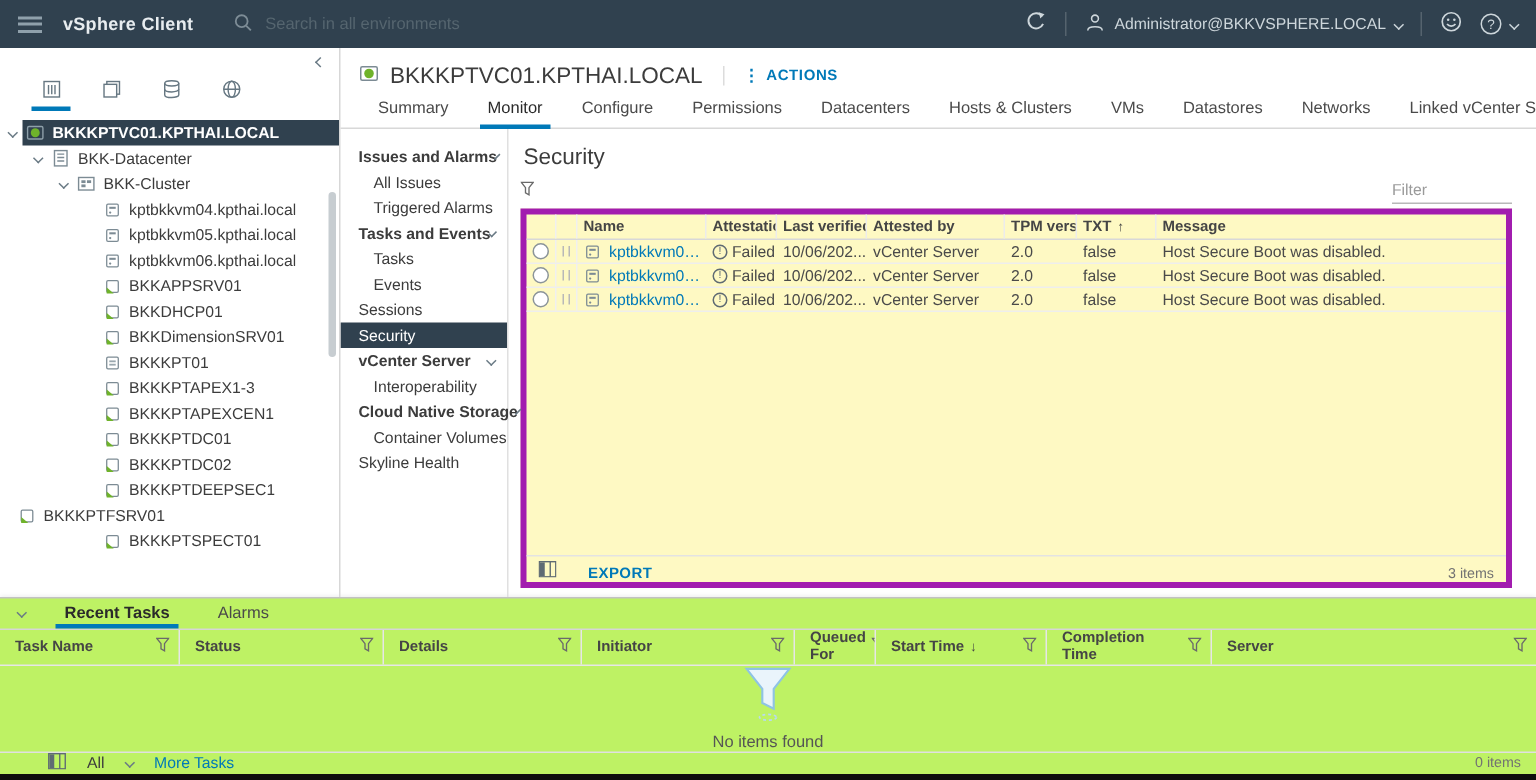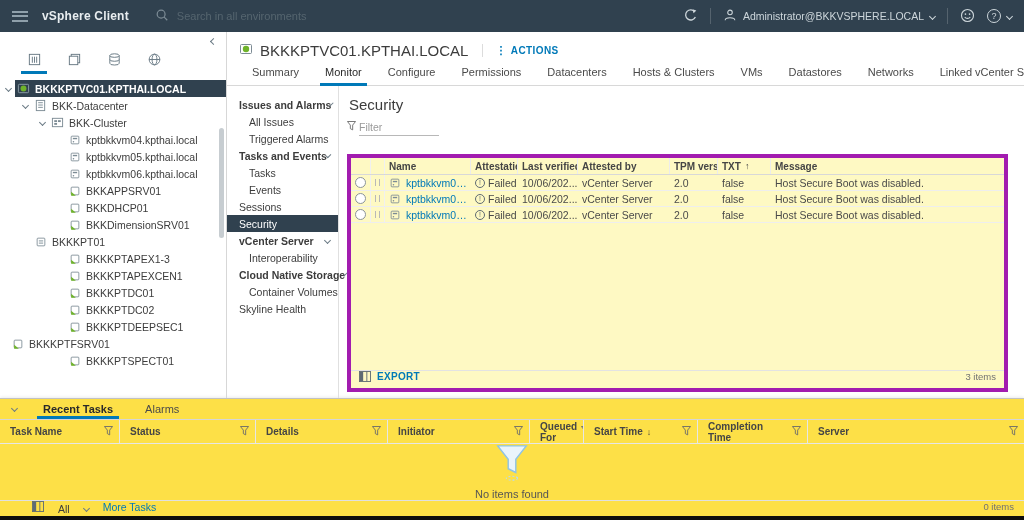--- a/index.html
+++ b/index.html
@@ -54,21 +54,21 @@
   .content-body{flex:1;display:flex;min-height:0}
   .mnav{width:112px;border-right:1px solid #e0e0e0;padding-top:10px;flex:0 0 auto}
   .mrow{height:17px;display:flex;align-items:center;font-size:10.5px;cursor:pointer;padding:0 8px 0 12px;color:#3c3c3c;white-space:nowrap}
   .mrow.msec{font-weight:bold}
   .mrow.mchild{padding-left:22px}
   .mrow .mcv{margin-left:auto}
   .mrow.msel{background:#30414f;color:#fff}
 
   .secpane{flex:1;display:flex;flex-direction:column;padding:8px 16px 6px 8px;min-width:0}
   .sec-title{font-size:15px;font-weight:normal;color:#3c3c3c;margin:2px 0 4px 2px}
-  .filter-row{display:flex;justify-content:flex-start;align-items:center;height:20px;margin-bottom:17px;gap:3px}
+  .filter-row{display:flex;justify-content:space-between;align-items:center;height:20px;margin-bottom:2px;gap:3px}
   .filter-row input{border:none;border-bottom:1px solid #b8b8b8;outline:none;width:80px;font-size:10.5px;color:#555;padding:2px 0;font-family:"Liberation Sans",sans-serif}
   .filter-row input::placeholder{color:#9a9a9a}
 
   .tpanel{flex:1;border:4px solid #a21caf;display:flex;flex-direction:column;min-height:0;background:#fef9c3}
   .thead{display:flex;height:17px;align-items:center;border-bottom:1px solid #d8d8d8}
   .th{font-size:10px;font-weight:bold;color:#454545;padding-left:4px;height:100%;display:flex;align-items:center;border-right:1px solid #ececec;white-space:nowrap;overflow:hidden}
   .th:last-child{border-right:none}
   .srow{display:flex;height:16px;align-items:center;border-bottom:1px solid #eeeeee}
   .td{font-size:10.5px;color:#4a4a4a;padding-left:4px;display:flex;align-items:center;white-space:nowrap;overflow:hidden;height:100%}
   .w-radio{flex:0 0 20px;justify-content:center;padding-left:0;border-right:1px solid #f0f0f0}
@@ -79,39 +79,39 @@
   .w-attby{flex:0 0 92px}
   .w-tpm{flex:0 0 48px}
   .w-txt{flex:0 0 53px}
   .w-msg{flex:1 1 auto}
   .radio{width:11px;height:11px;border:1px solid #8b9499;border-radius:50%;background:#fff;cursor:pointer}
   .expg{display:inline-block;width:5px;height:7px;border-left:1px solid #b8b8b8;border-right:1px solid #b8b8b8}
   .link{color:#0079b8;text-decoration:none;cursor:pointer;overflow:hidden;text-overflow:ellipsis}
   .failicon{display:inline-flex;align-items:center;justify-content:center;width:10px;height:10px;border:1px solid #5f6b73;border-radius:50%;font-size:7px;color:#5f6b73;margin-right:3px;flex:0 0 auto}
   .sort{margin-left:4px;font-size:9px;color:#454545}
   .tfill{flex:1}
-  .tfoot{height:18px;border-top:1px solid #e3e3e3;display:flex;align-items:flex-start;padding:0 8px;gap:6px}
+  .tfoot{height:18px;border-top:1px solid #e3e3e3;display:flex;align-items:flex-end;padding:0 8px;gap:21px}
   .export{color:#0079b8;font-size:10px;font-weight:bold;letter-spacing:.3px;cursor:pointer}
   .items-count{margin-left:auto;font-size:9.5px;color:#727272}
 
   
-  .taskspanel{height:118px;border-top:1px solid #c2c2c2;display:flex;flex-direction:column;background:#fde047;box-shadow:0 -1px 3px rgba(0,0,0,.08)}
+  .taskspanel{height:118px;border-top:1px solid #c2c2c2;display:flex;flex-direction:column;background:#bef264;box-shadow:0 -1px 3px rgba(0,0,0,.08)}
   .tp-tabs{height:24px;display:flex;align-items:center;padding-left:12px;border-bottom:1px solid #d6d6d6;gap:0}
   .tp-tab{padding:0 16px;font-size:11px;color:#4a4a4a;cursor:pointer;height:100%;display:flex;align-items:center;position:relative}
   .tp-tab.active{font-weight:bold;color:#2a2a2a}
   .tp-tab.active:after{content:"";position:absolute;left:10px;right:10px;bottom:0;height:3px;background:#0079b8}
   .tp-chev{margin-right:10px;cursor:pointer}
   .tp-head{height:28px;display:flex;border-bottom:1px solid #e6e6e6}
   .tph{display:flex;align-items:center;padding:0 6px 0 10px;border-right:1px solid #e6e6e6;overflow:hidden}
   .tph:last-child{border-right:none}
   .tphl{font-size:10px;font-weight:bold;color:#454545;line-height:1.1;white-space:normal}
   .tph .fun{margin-left:auto;cursor:pointer;flex:0 0 auto;padding-left:4px}
   .tp-empty{flex:1;display:flex;flex-direction:column;align-items:center;gap:4px}
   .tp-empty .msg{font-size:11px;color:#555}
-  .tp-footer{height:18px;border-top:1px solid #e0e0e0;display:flex;padding:0 10px 0 32px;gap:14px;font-size:10.5px}
+  .tp-footer{height:18px;border-top:1px solid #e0e0e0;display:flex;align-items:center;padding:0 10px 0 32px;gap:14px;font-size:10.5px}
   .scope{display:flex;align-items:center;gap:14px;color:#3c3c3c;cursor:pointer}
   .more{color:#0079b8;cursor:pointer}
   .bottom-strip{height:4px;background:#0d0d0d}
 </style>
 </head>
 <body>
 
 <header class="topbar">
   <span class="burger"></span>
   <span class="brand">vSphere Client</span>
@@ -306,21 +306,21 @@
           <span class="hl">
             <span class="ticon">
               <svg width="12" height="12" viewBox="0 0 14 14">
                 <rect x="2.5" y="2.5" width="9" height="9" rx="1" fill="none" stroke="#7c8b94"></rect>
                 <path d="M2.5 12.5 L2.5 7.8 L8 12.5 Z" fill="#6fb32a"></path>
               </svg>
             </span>
             <span class="tlabel">BKKDimensionSRV01</span>
           </span>
         </div>
-        <div class="trow" style="padding-left:23px">
+        <div class="trow" style="padding-left:57px">
           <span class="tcv-sp"></span>
           <span class="hl">
             <span class="ticon">
               <svg width="12" height="12" viewBox="0 0 14 14">
                 <rect x="2.5" y="2.5" width="9" height="9" rx="1" fill="none" stroke="#7c8b94"></rect>
                 <rect x="4.5" y="5" width="5" height="1.4" fill="#9aa7ae"></rect>
                 <rect x="4.5" y="7.6" width="5" height="1.4" fill="#9aa7ae"></rect>
               </svg>
             </span>
             <span class="tlabel">BKKKPT01</span>

